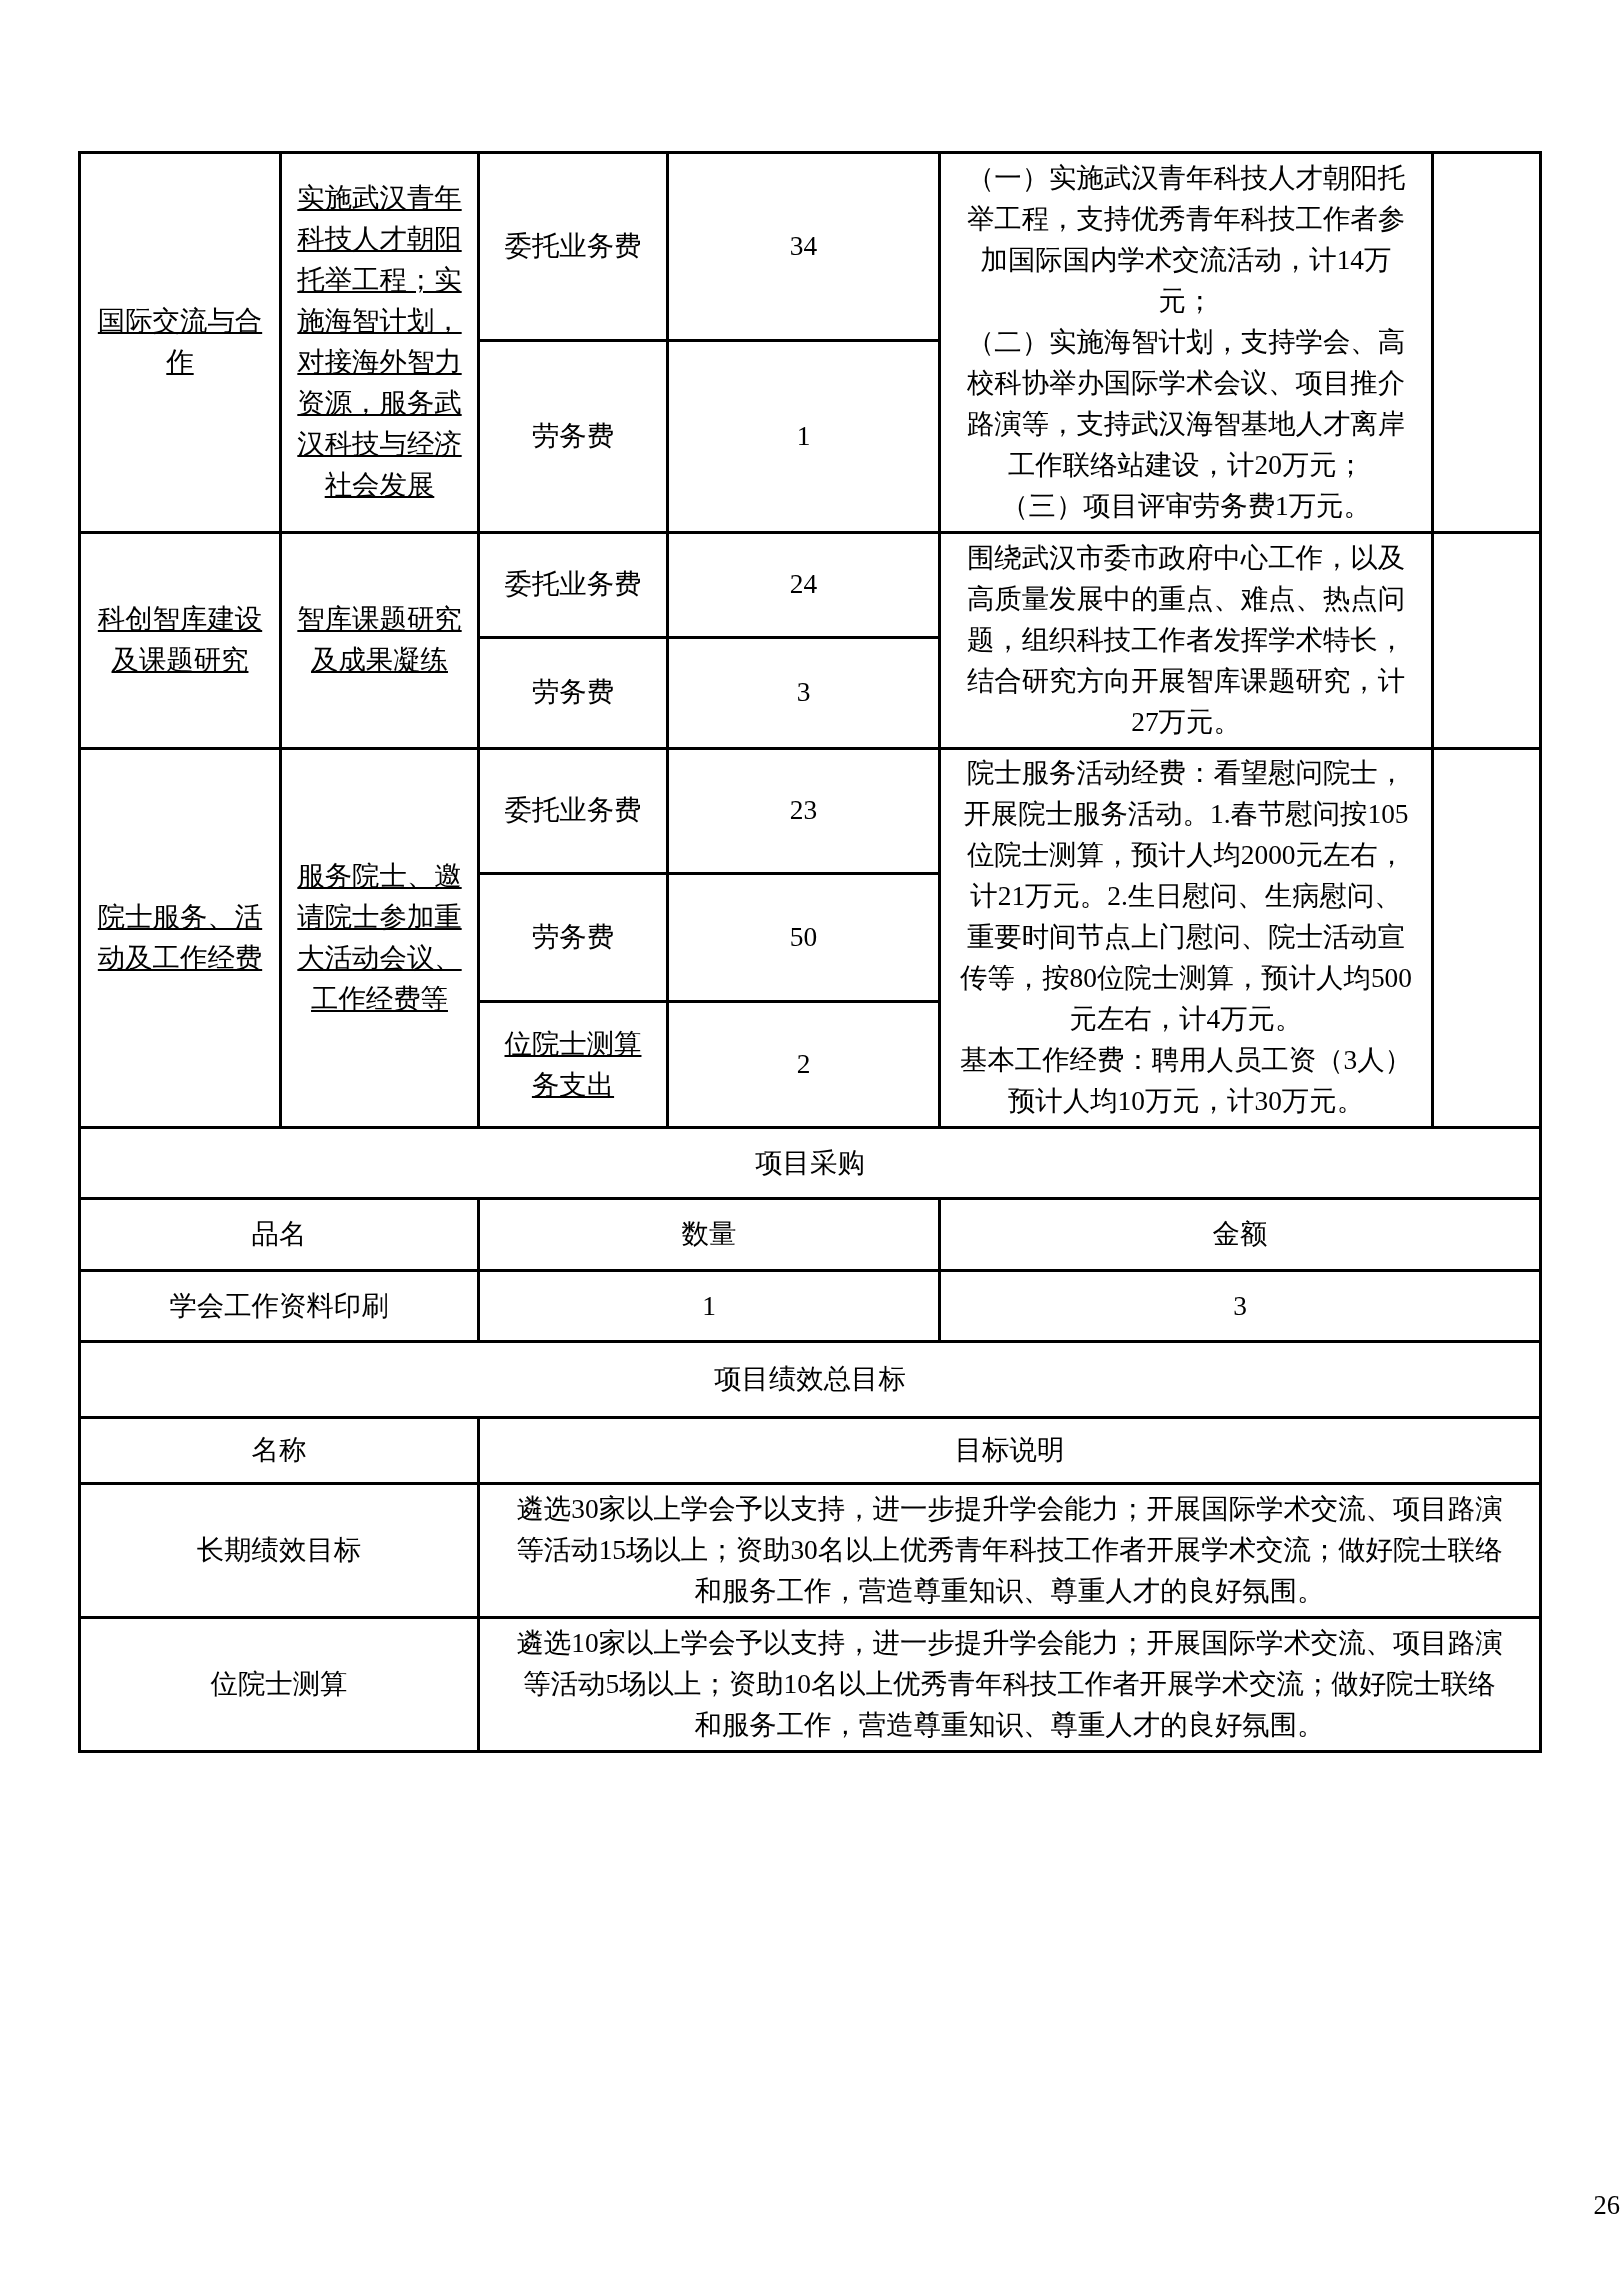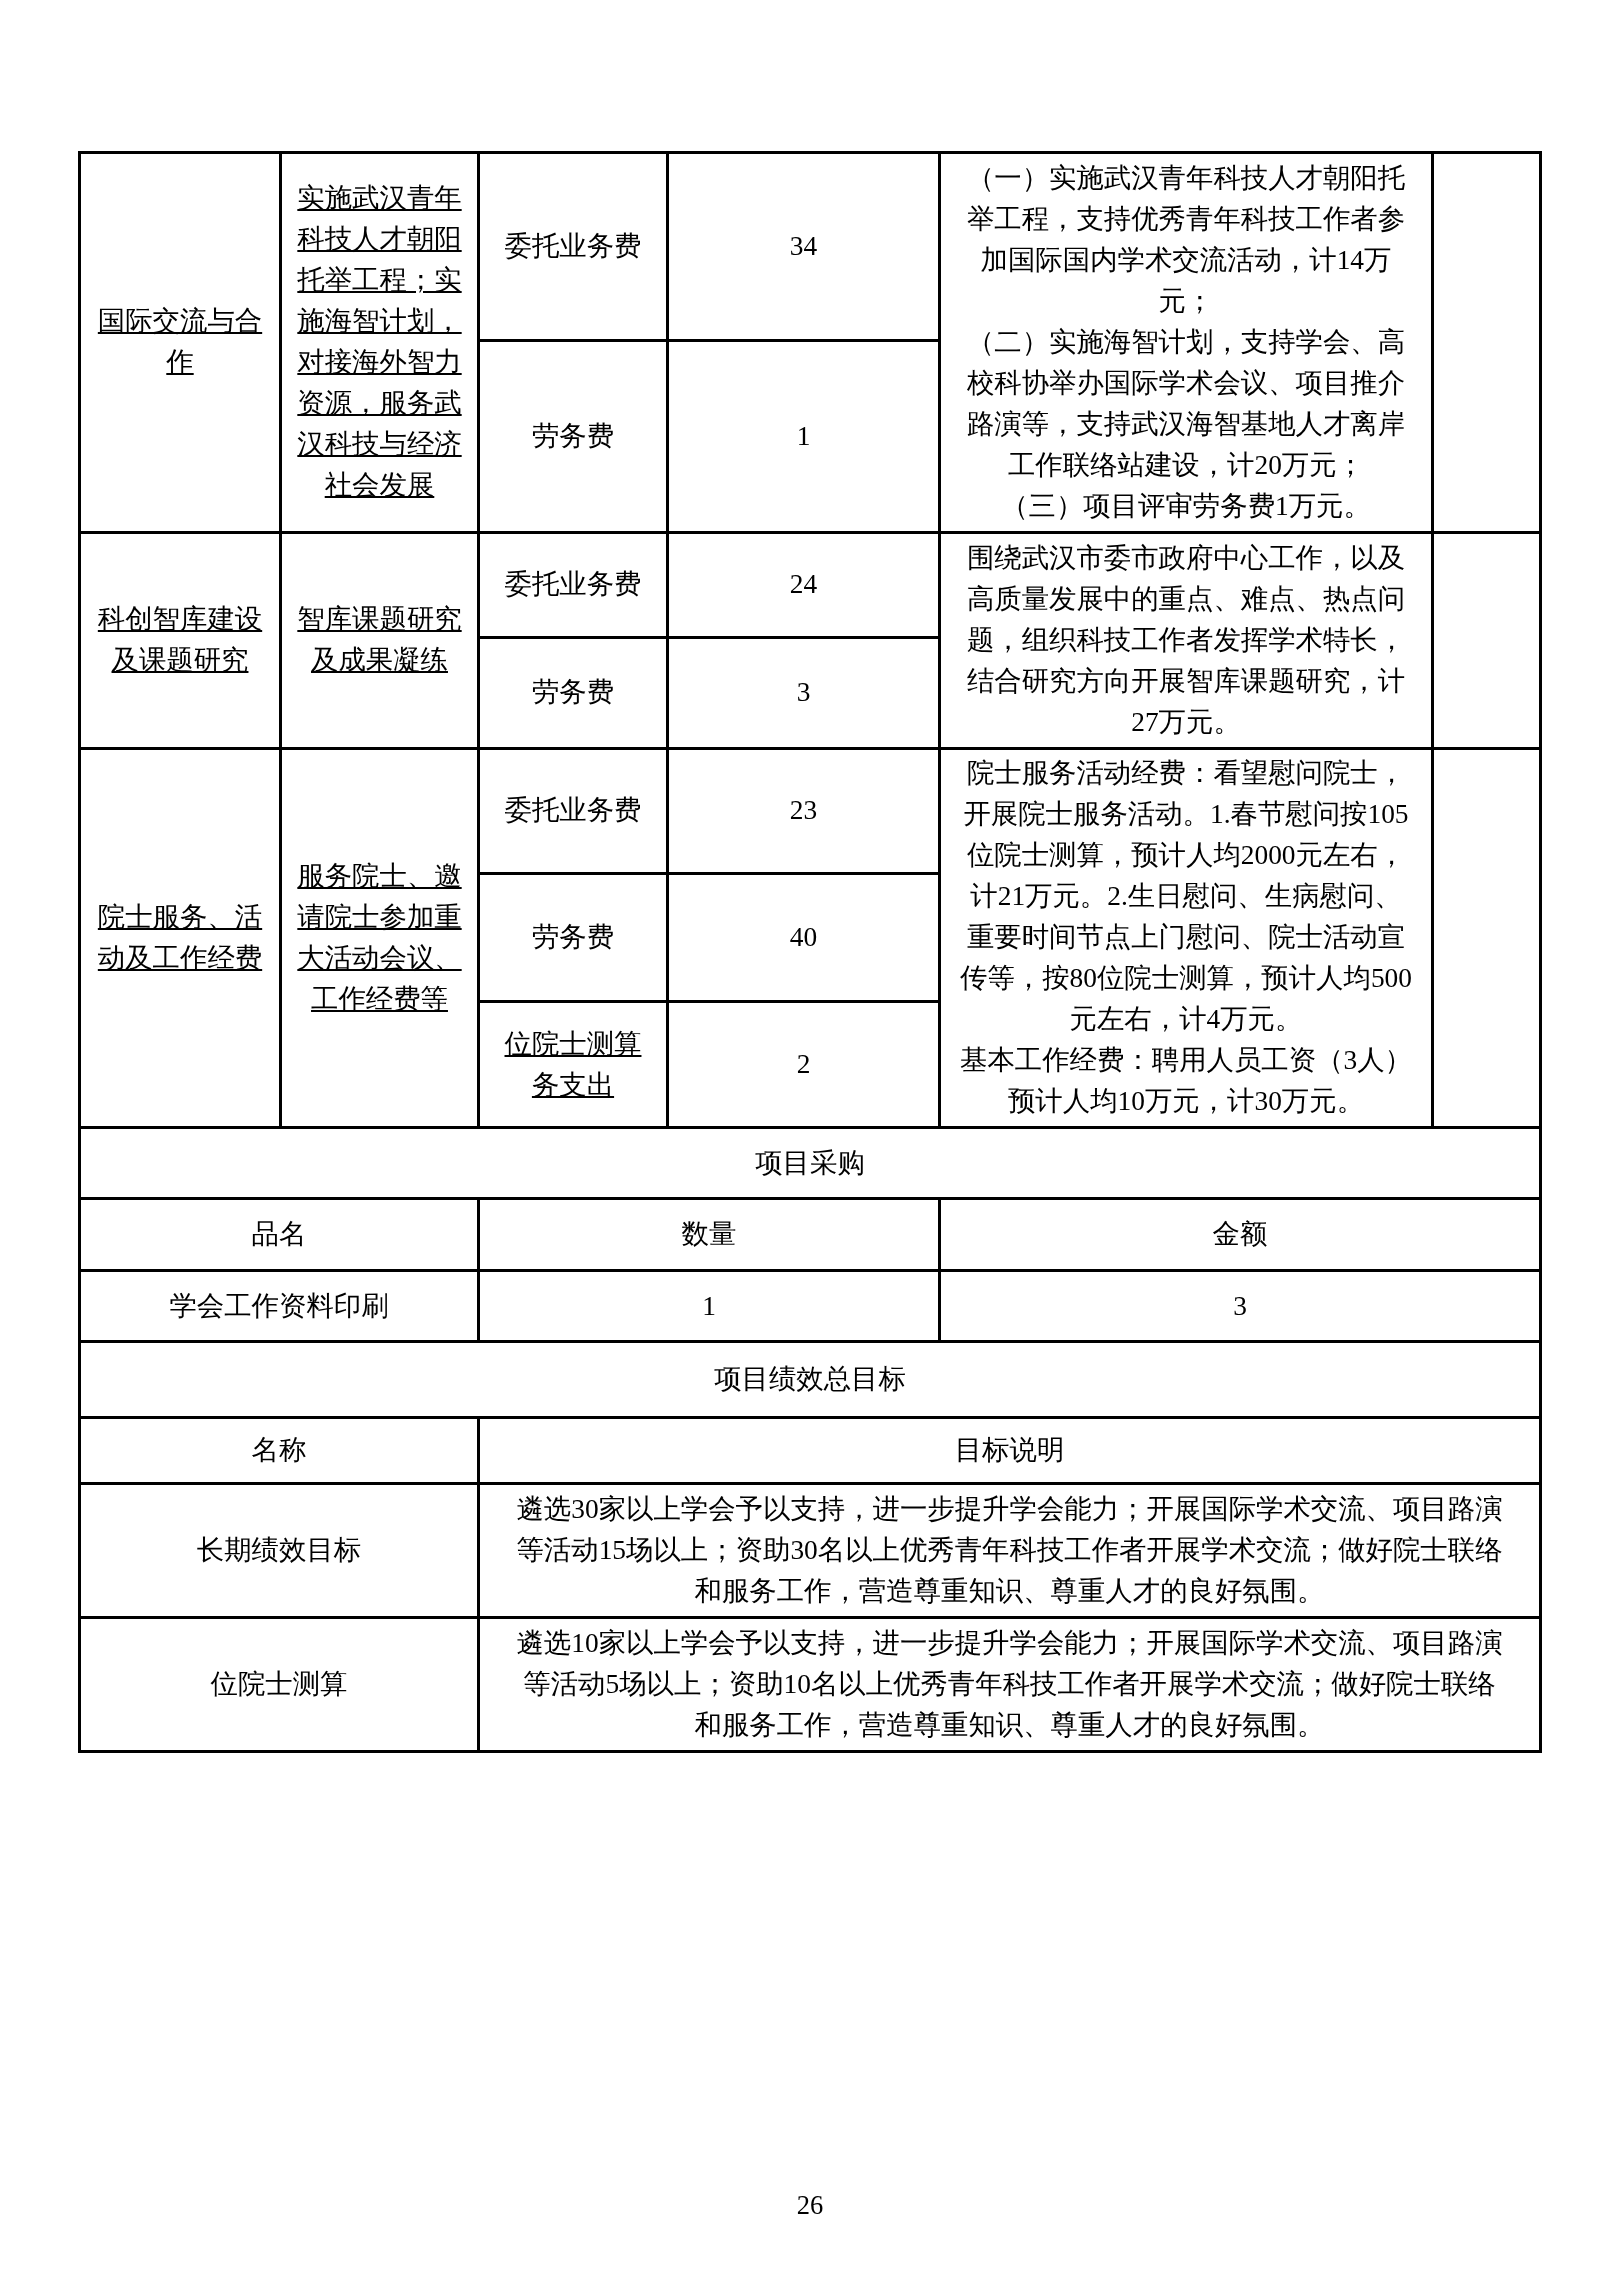--- a/index.html
+++ b/index.html
@@ -57,21 +57,21 @@
     margin-left: 15px;
   }
   td.section-title {
     line-height: 33px;
   }
   .page-number {
     position: absolute;
     top: 2190px;
     left: 0;
     width: 100%;
-    text-align: center;
+    text-align: right;
     font-size: 26.5px;
   }
 </style>
 </head>
 <body>
 
 <div class="sheet">
 
   <table class="doc-table">
     <colgroup>
@@ -147,21 +147,21 @@
 计21万元。2.生日慰问、生病慰问、
 重要时间节点上门慰问、院士活动宣
 传等，按80位院士测算，预计人均500
 元左右，计4万元。
 基本工作经费：聘用人员工资（3人）
 预计人均10万元，计30万元。</td>
       <td rowspan="3"></td>
     </tr>
     <tr style="height:110px">
       <td>劳务费</td>
-      <td>40</td>
+      <td>50</td>
     </tr>
     <tr style="height:108px">
       <td class="multiline">位院士测算
 务支出</td>
       <td>2</td>
     </tr>
 
     <tr style="height:71px">
       <td colspan="6" class="section-title">项目采购</td>
     </tr>

